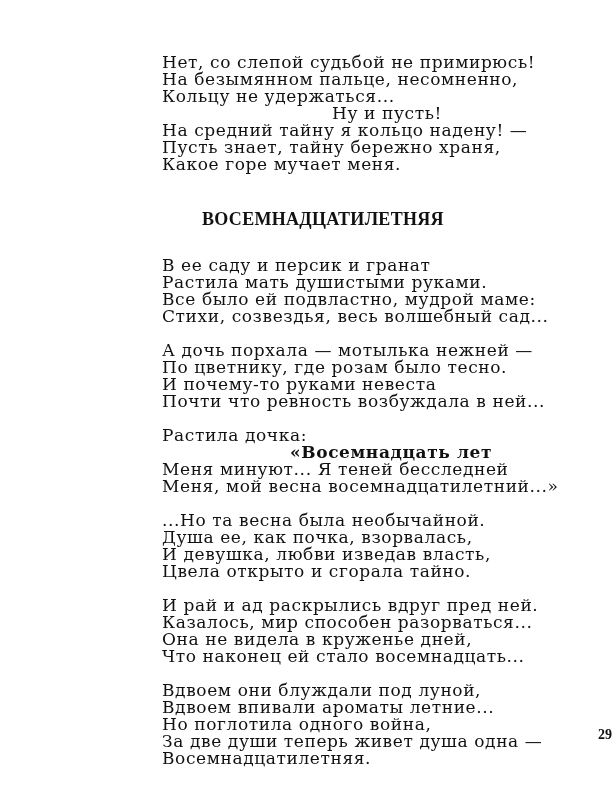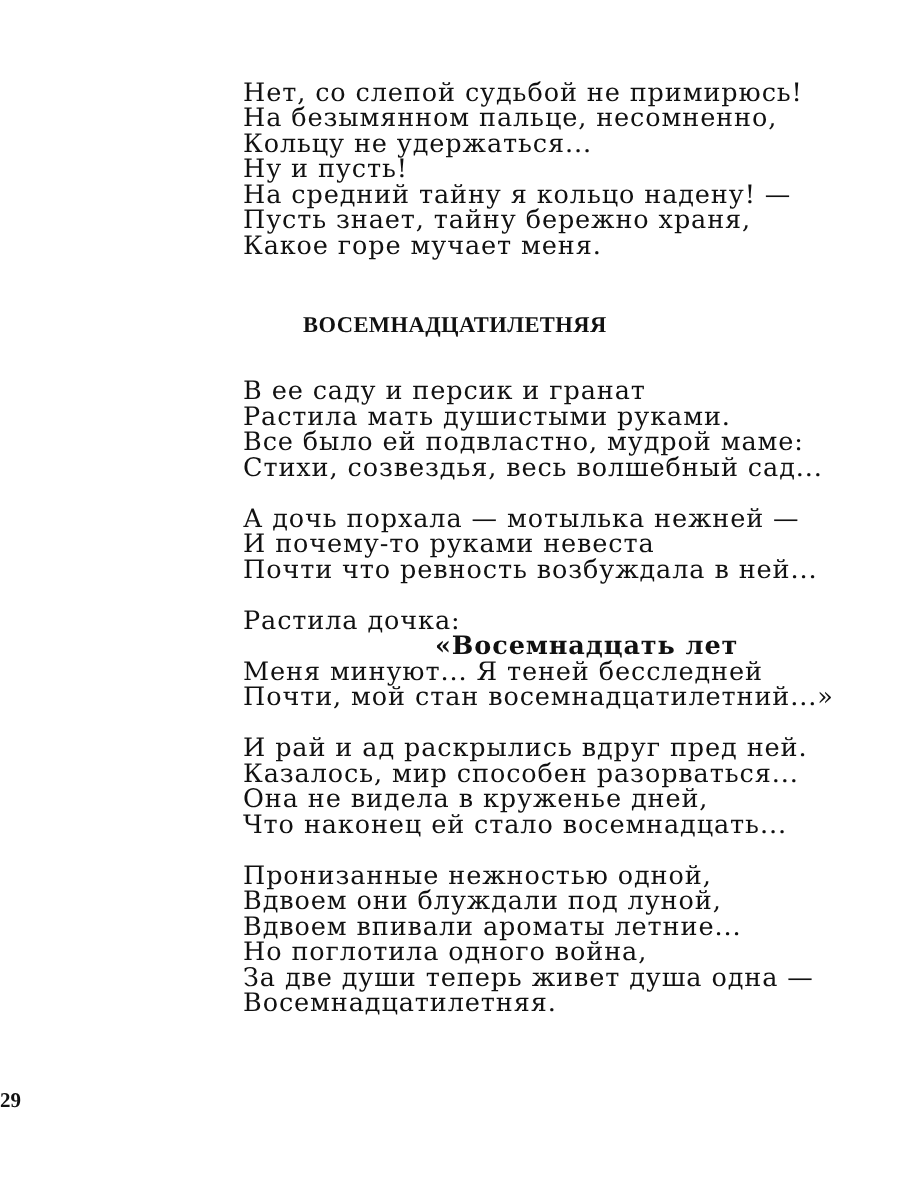--- a/index.html
+++ b/index.html
@@ -1,25 +1,25 @@
 <!DOCTYPE html>
 <html><head>
 <meta charset="utf-8">
 <style>
   html, body { margin: 0; padding: 0; background: #ffffff; }
   body { width: 612px; height: 800px; position: relative; overflow: hidden;
          font-family: "DejaVu Serif", "Liberation Serif", serif; color: #111; }
   .page { position: absolute; left: 162px; top: 54px; width: 290px; }
   .line { font-size: 17px; line-height: 17px; height: 17px; white-space: nowrap; letter-spacing: 0.6px; }
-  .line.indent { padding-right: 10px; }
+  .line.indent { text-align: right; padding-right: 10px; }
   .line.indent2 { padding-left: 128px; font-weight: bold; }
   .stanza { margin-bottom: 17px; }
   .title { font-family: "Liberation Serif", "DejaVu Serif", serif; font-weight: bold;
-           font-size: 15px; letter-spacing: 0.3px; margin: 36px 0 27px 40px; }
-  .pagenum { position: absolute; left: 0; width: 612px; top: 727px; text-align: left;
+           font-size: 18px; letter-spacing: 0.3px; margin: 36px 0 27px 40px; }
+  .pagenum { position: absolute; left: 0; width: 612px; top: 727px; text-align: right;
              font-weight: bold; font-size: 14px; font-family: "Liberation Serif", serif; }
 </style>
 </head>
 <body>
 
 <div class="page">
   <div class="stanza">
     <div class="line">Нет, со слепой судьбой не примирюсь!</div>
     <div class="line">На безымянном пальце, несомненно,</div>
     <div class="line">Кольцу не удержаться...</div>
@@ -32,37 +32,43 @@
   <div class="title">ВОСЕМНАДЦАТИЛЕТНЯЯ</div>
 
   <div class="stanza">
     <div class="line">В ее саду и персик и гранат</div>
     <div class="line">Растила мать душистыми руками.</div>
     <div class="line">Все было ей подвластно, мудрой маме:</div>
     <div class="line">Стихи, созвездья, весь волшебный сад...</div>
   </div>
   <div class="stanza">
     <div class="line">А дочь порхала — мотылька нежней —</div>
+    <div class="line">По цветнику, где розам было тесно.</div>
     <div class="line">И почему-то руками невеста</div>
     <div class="line">Почти что ревность возбуждала в ней...</div>
   </div>
   <div class="stanza">
     <div class="line">Растила дочка:</div>
     <div class="line indent2">«Восемнадцать лет</div>
     <div class="line">Меня минуют... Я теней бесследней</div>
-    <div class="line">Почти, мой стан восемнадцатилетний...»</div>
+    <div class="line">Меня, мой весна восемнадцатилетний...»</div>
+  </div>
+  <div class="stanza">
+    <div class="line">...Но та весна была необычайной.</div>
+    <div class="line">Душа ее, как почка, взорвалась,</div>
+    <div class="line">И  девушка, любви изведав власть,</div>
+    <div class="line">Цвела открыто и сгорала тайно.</div>
   </div>
   <div class="stanza">
     <div class="line">И рай и ад раскрылись вдруг пред ней.</div>
     <div class="line">Казалось, мир способен разорваться...</div>
     <div class="line">Она не видела в круженье дней,</div>
     <div class="line">Что наконец ей стало восемнадцать...</div>
   </div>
   <div class="stanza">
-    <div class="line">Пронизанные нежностью одной,</div>
     <div class="line">Вдвоем они блуждали под луной,</div>
     <div class="line">Вдвоем впивали ароматы летние...</div>
     <div class="line">Но поглотила одного война,</div>
     <div class="line">За две души теперь живет душа одна —</div>
     <div class="line">Восемнадцатилетняя.</div>
   </div>
 </div>
 
 <div class="pagenum">29</div>
 

